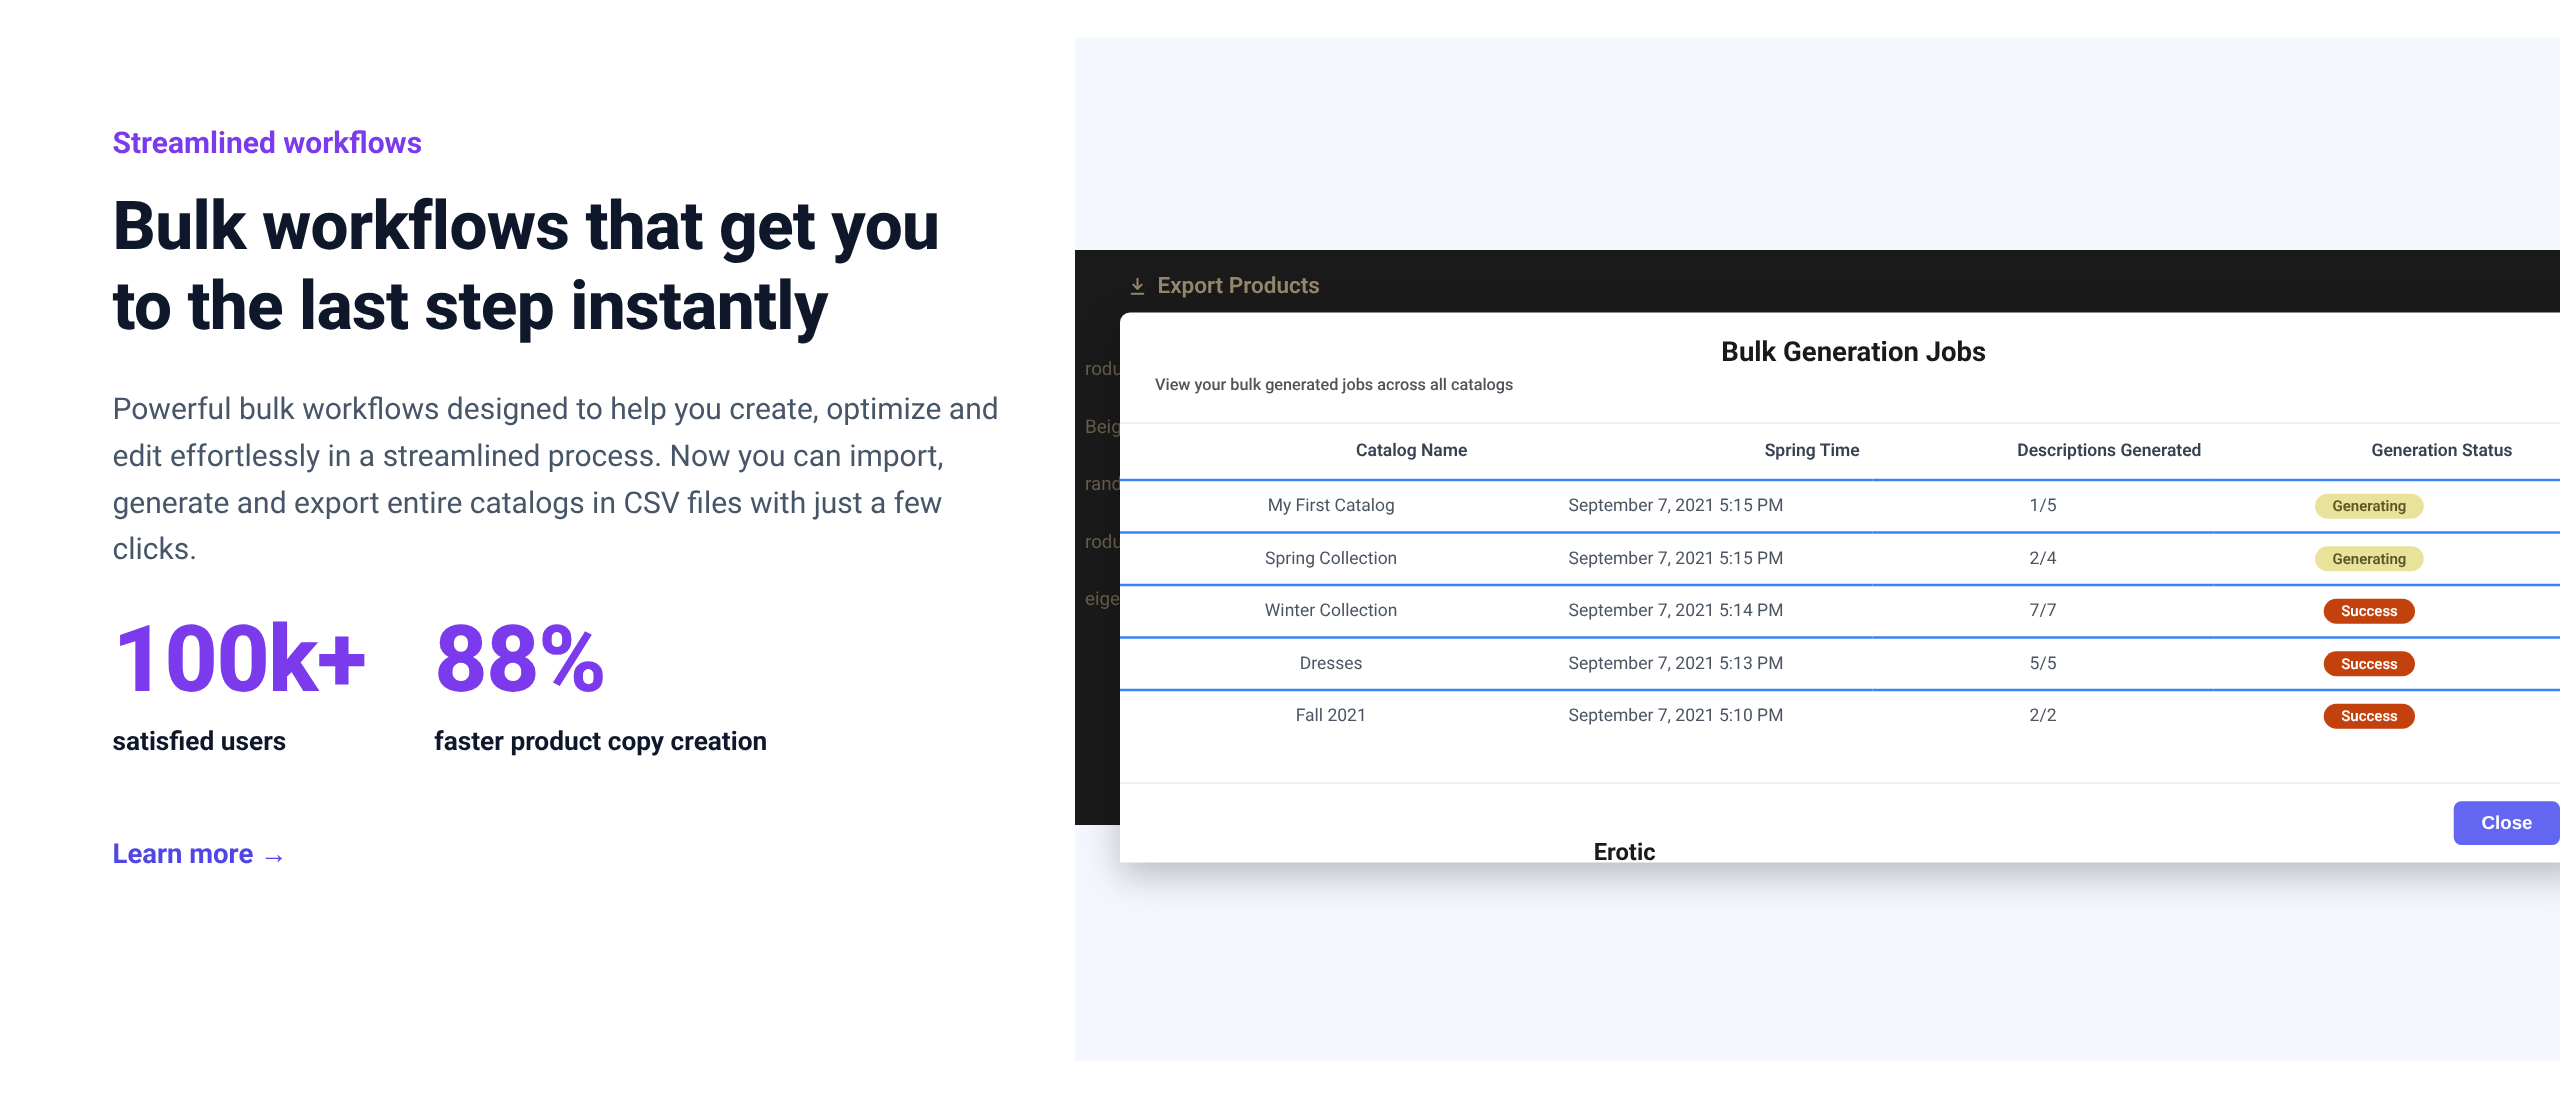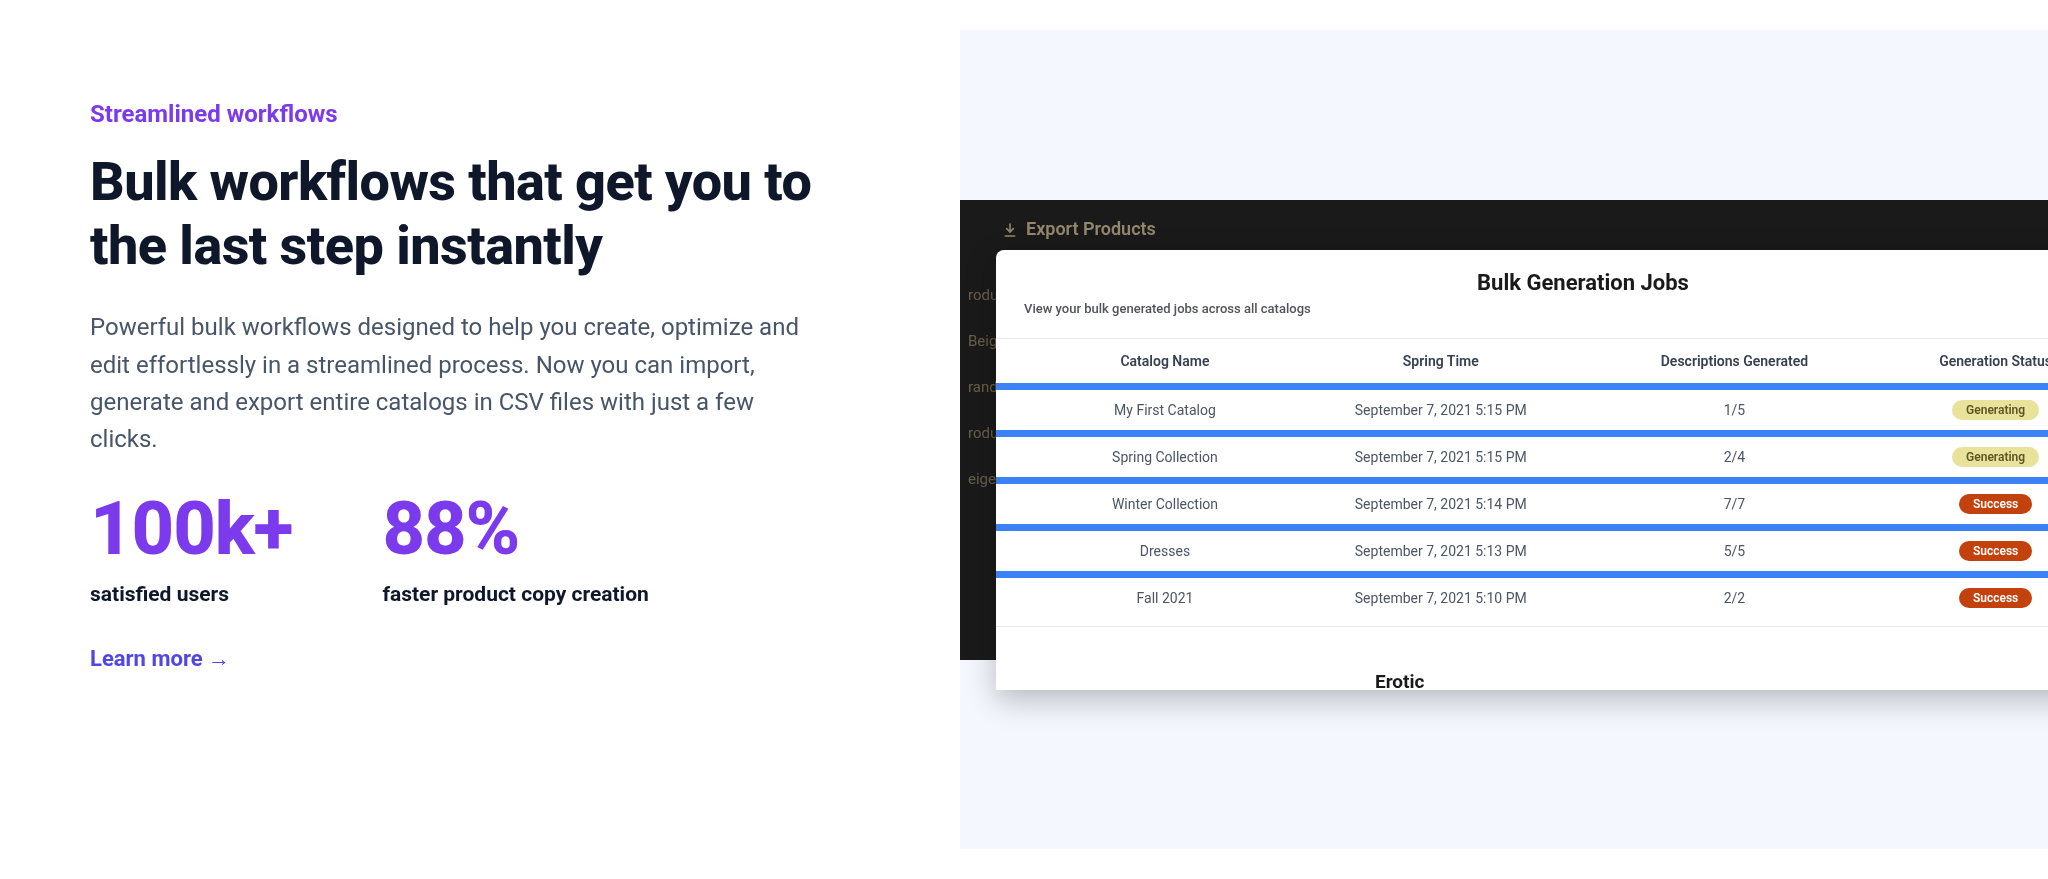--- a/index.html
+++ b/index.html
@@ -10,21 +10,21 @@
     width: 2048px;
     height: 879px;
     overflow: hidden;
   }
   .page {
     display: flex;
     width: 100%;
     height: 100%;
   }
   .left {
-    width: 960px;
+    width: 860px;
     padding: 100px 60px 0 90px;
     display: flex;
     flex-direction: column;
   }
   .eyebrow {
     color: #7c3aed;
     font-weight: 700;
     font-size: 24px;
     margin-bottom: 22px;
   }
@@ -38,22 +38,22 @@
   }
   .body-copy {
     font-size: 24px;
     line-height: 1.55;
     color: #475569;
     margin-bottom: 32px;
     max-width: 720px;
   }
   .stats {
     display: flex;
-    gap: 90px;
-    margin-bottom: 40px;
+    gap: 55px;
+    margin-bottom: 64px;
   }
   .stat-value {
     font-size: 74px;
     font-weight: 800;
     color: #7c3aed;
     letter-spacing: -0.015em;
     line-height: 1.05;
   }
   .stat-label {
     font-size: 21px;
@@ -139,31 +139,31 @@
   .modal-divider {
     border-top: 1px solid #e5e7eb;
     margin-top: 12px;
   }
   .jobs-table {
     width: 100%;
     border-collapse: collapse;
     font-size: 14px;
   }
   .jobs-table th {
-    text-align: center;
+    text-align: right;
     font-weight: 600;
     color: #374151;
     padding: 14px 10px;
     font-size: 14px;
   }
   .jobs-table td {
     text-align: center;
     padding: 10px 10px;
     color: #4b5563;
-    border-top: 7px solid #3b82f6;
+    border-top: 2px solid #3b82f6;
     font-size: 14px;
   }
   .jobs-table th:first-child, .jobs-table td:first-child { padding-left: 60px; }
   .jobs-table th:last-child, .jobs-table td:last-child { padding-right: 60px; }
   .badge {
     display: inline-block;
     padding: 3px 14px;
     border-radius: 999px;
     font-size: 12px;
     font-weight: 600;

